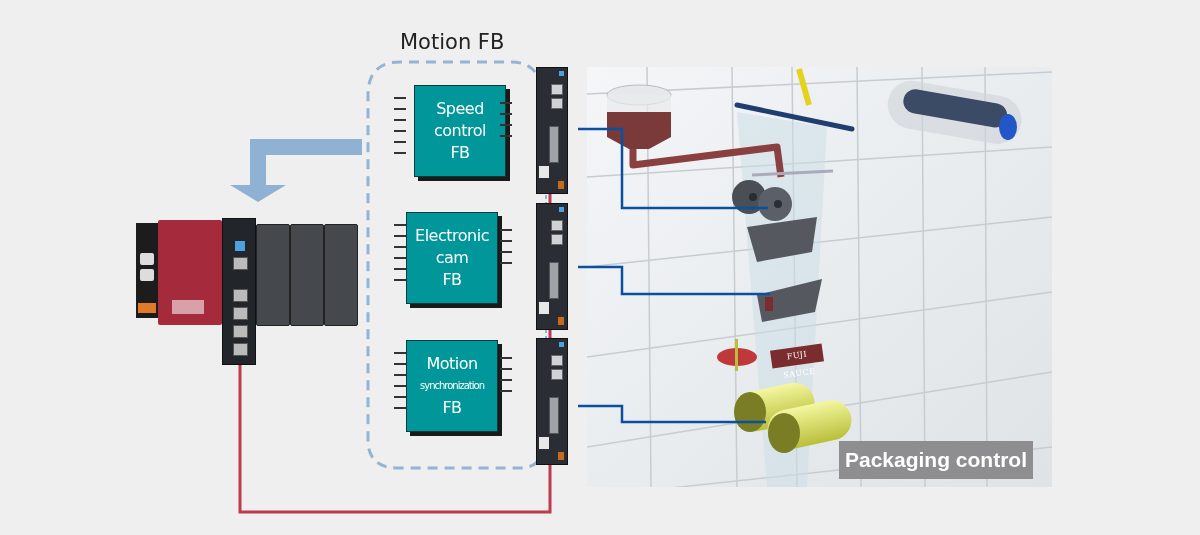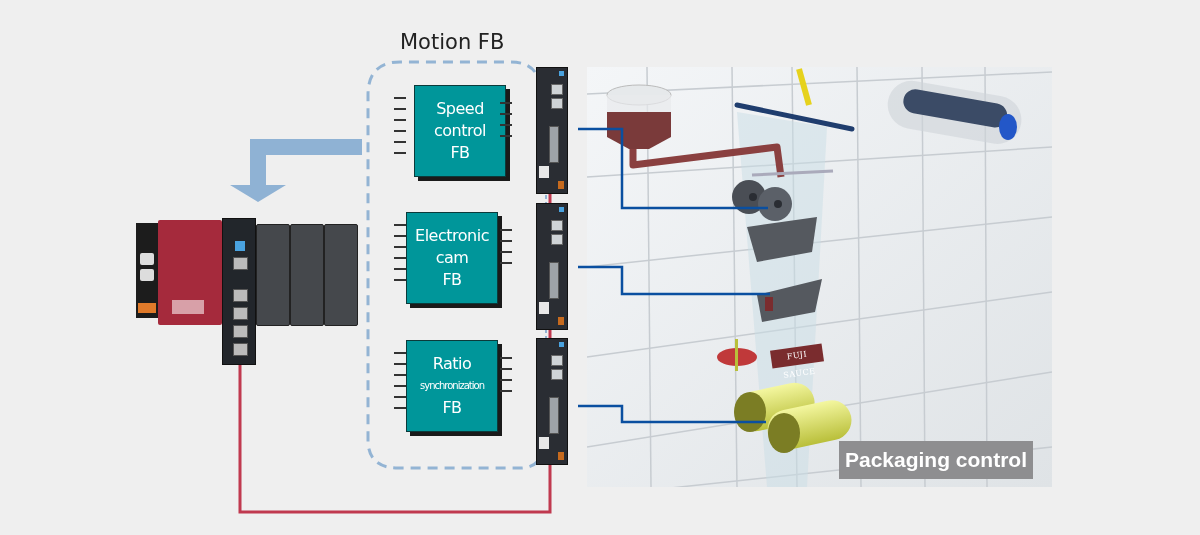--- a/index.html
+++ b/index.html
@@ -72,21 +72,21 @@
   <span>Speed</span>
   <span>control</span>
   <span>FB</span>
 </div>
 <div class="fb" style="left:406px;top:212px;">
   <span>Electronic</span>
   <span>cam</span>
   <span>FB</span>
 </div>
 <div class="fb" style="left:406px;top:340px;">
-  <span>Ratio</span>
+  <span>Motion</span>
   <span class="small">synchronization</span>
   <span>FB</span>
 </div>
 
 <div id="pins">
     <div class="pin" style="left: 394px; top: 97px;"></div>
     <div class="pin" style="left: 394px; top: 108px;"></div>
     <div class="pin" style="left: 394px; top: 119px;"></div>
     <div class="pin" style="left: 394px; top: 130px;"></div>
     <div class="pin" style="left: 394px; top: 141px;"></div>

